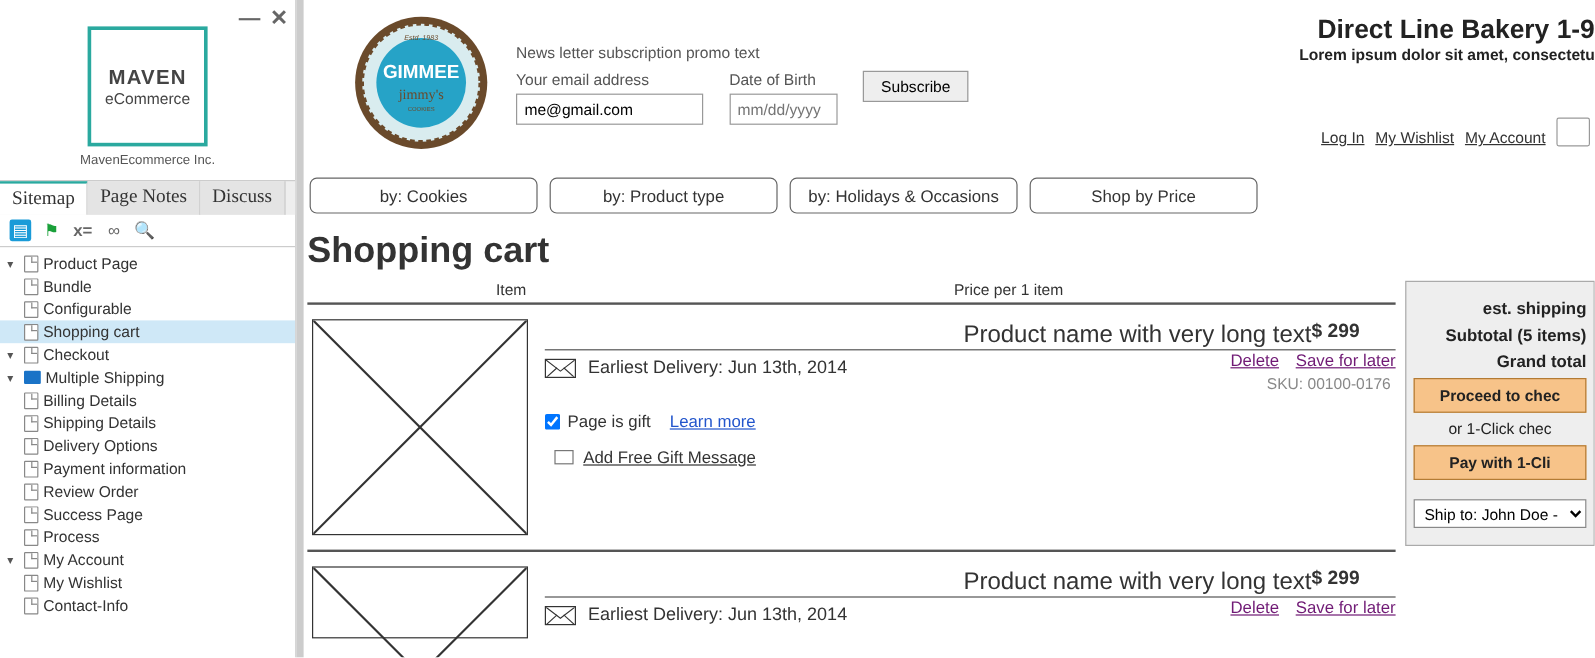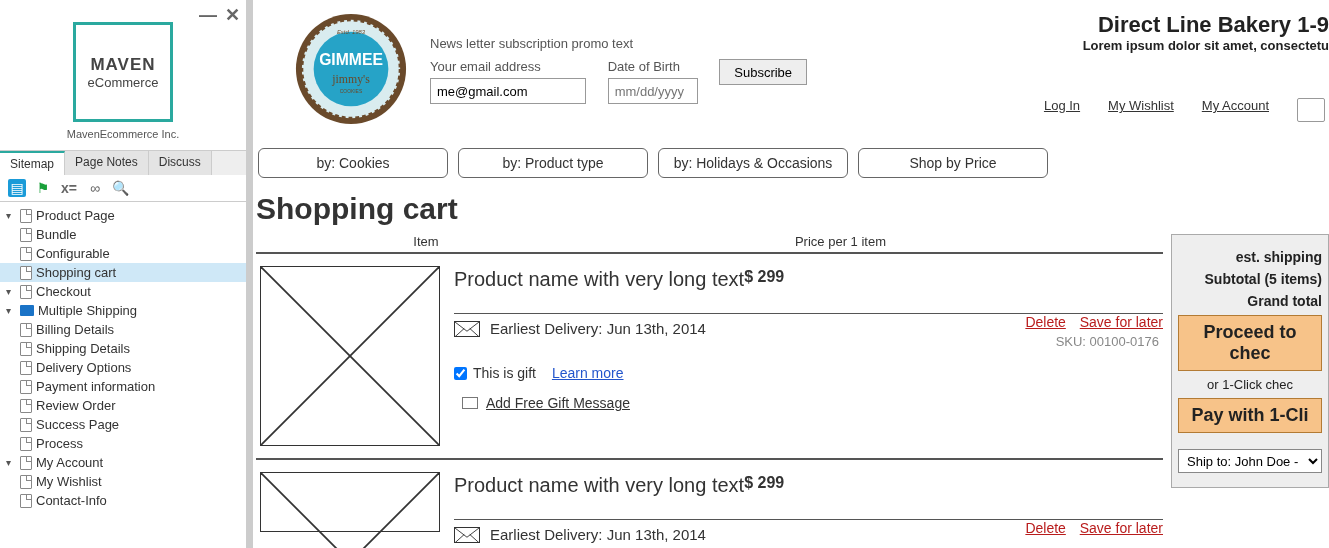--- a/index.html
+++ b/index.html
@@ -35,23 +35,24 @@
     text-align: center;
   }
   .logo-box .line1 { font-size: 17px; font-weight: bold; letter-spacing: 1px; color: #444; text-align: right; }
   .logo-box .line2 { font-size: 13px; color: #444; }
   .company-caption { text-align: center; font-size: 11px; color: #555; margin-top: 2px; }
   .tab-row {
     display: flex; border-top: 1px solid #ccc; margin-top: 10px;
     background: #eee;
   }
   .tab-row .tab {
-    padding: 4px 10px; font-size: 12px; color: #333;
+    padding: 4px 10px; font-size: 16px; color: #333;
     border-right: 1px solid #ccc; cursor: pointer;
     background: #e4e4e4;
+    font-family: Liberation Serif, serif;
   }
   .tab-row .tab.active { background: #fff; border-top: 2px solid #2aa99f; }
   .toolbar {
     display: flex; gap: 8px; align-items: center;
     padding: 4px 8px; border-bottom: 1px solid #ccc;
   }
   .tool-icon {
     width: 18px; height: 18px; display: flex; align-items: center; justify-content: center;
     font-size: 14px; color: #2aa99f; cursor: pointer;
   }
@@ -105,21 +106,21 @@
     border:1px solid #999; background:#fff;
   }
   .newsletter-btn { background:#eee; cursor:pointer; padding:4px 14px;}
   .header-right {
     position:absolute; right:0; top:12px; text-align:right;
   }
   .header-right .hline1 { font-size:22px; font-weight:bold; color:#222;}
   .header-right .hline2 { font-size:13px; font-weight:bold; color:#222;}
   .account-links {
     position:absolute; right:4px; top:98px;
-    display:flex; gap:28px; align-items:flex-start;
+    display:flex; gap:9px; align-items:flex-end;
   }
   .account-links a { color:#333; text-decoration:underline; cursor:pointer; font-size:13px;}
   .search-stub { width:28px; height:24px; border:1px solid #999; border-radius:2px; }
 
   .navbar {
     display:flex; gap:10px; padding:6px 0 10px 2px; margin-top:14px;
     clear:both;
   }
   .nav-btn {
     border:1px solid #666; border-radius:6px;
@@ -143,60 +144,60 @@
     display:flex; gap:14px; border-bottom:2px solid #555;
     padding:12px 0;
   }
   .cart-item .thumb {
     width:180px; height:180px; border:1px solid #333;
     position:relative; margin-left:4px;
   }
   .cart-item .thumb svg{position:absolute;inset:0;}
   .cart-item .details { flex:1; }
   .cart-item .title-row {
-    display:flex; justify-content:flex-start;
-    border-bottom:1px solid #555; padding:2px 0 22px 0;
+    display:flex; justify-content:flex-end;
+    border-bottom:1px solid #555; padding:2px 0 0 0;
   }
   .cart-item .p-name { font-size:20px; color:#333;}
   .cart-item .p-price { font-size:16px; font-weight:bold; color:#333; padding-right:30px;}
   .cart-item .delivery-row {
     display:flex; align-items:center; gap:10px; padding:6px 0 0 0;
   }
   .cart-item .env-icon {
     width:26px; height:16px; border:1px solid #333; position:relative;
   }
   .cart-item .env-icon::before,
   .cart-item .env-icon::after{
     content:""; position:absolute; top:0; width:0;height:0;
     border-top:8px solid transparent;
   }
   .cart-item .env-icon::before{left:0;border-right:13px solid #333;display:none;}
   .cart-item .env-icon svg{position:absolute;inset:0;}
   .cart-item .delivery-text { font-size:15px; color:#333;}
   .cart-item .actions {
     text-align:right; font-size:14px;
   }
-  .cart-item .actions a{ text-decoration:underline; cursor:pointer; color:#b91c1c; margin-left:10px;}
+  .cart-item .actions a{ text-decoration:underline; cursor:pointer; color:#701a75; margin-left:10px;}
   .cart-item .sku { font-size:13px; color:#888; text-align:right; padding:4px 4px 0 0;}
   .gift-row { padding:16px 0 0 0; font-size:14px; display:flex; align-items:center; gap:6px;}
   .gift-row a { color:#2255cc; text-decoration:underline; cursor:pointer;}
   .gift-msg-row { padding:14px 0 0 8px; font-size:14px; display:flex; align-items:center; gap:8px;}
   .gift-msg-row .env2 { width:16px;height:12px;border:1px solid #777;}
   .gift-msg-row a{ color:#333; text-decoration:underline; cursor:pointer;}
 
   .summary {
     width:158px; background:#eee; border:1px solid #aaa;
     padding:14px 6px; font-size:14px; color:#222;
   }
   .summary div{ text-align:right; margin-bottom:6px; font-weight:bold;}
   .summary .gift-check{ font-weight:normal; font-size:13px; text-align:left; display:flex; gap:4px; align-items:center; padding:8px 0;}
   .summary .btn{
     display:block; width:100%; text-align:center;
     background:#f7c389; border:1px solid #b37b34; padding:6px 2px;
-    margin:6px 0; cursor:pointer; font-size:18px;
+    margin:6px 0; cursor:pointer; font-size:13px;
   }
   .summary .or-text{ font-weight:normal; font-size:13px; text-align:center; margin:4px 0;}
   .summary .ship-select{
     width:100%; height:24px; border:1px solid #888; font-size:13px;
     background:#fff; padding:2px 4px; margin-top:10px;
   }
 
 </style>
 </head>
 <body>
@@ -396,21 +397,21 @@
             <div>
               <div class="actions">
                 <a>Delete</a>
                 <a>Save for later</a>
               </div>
               <div class="sku">SKU: 00100-0176</div>
             </div>
           </div>
           <div class="gift-row">
             <input type="checkbox" checked="" style="">
-            <span>This is gift</span>
+            <span>Page is gift</span>
             &nbsp;<a>Learn more</a>
           </div>
           <div class="gift-msg-row">
             <span class="env2"></span>
             <a>Add Free Gift Message</a>
           </div>
         </div>
       </div>
 
       <div class="cart-item" style="border-bottom:none;">

